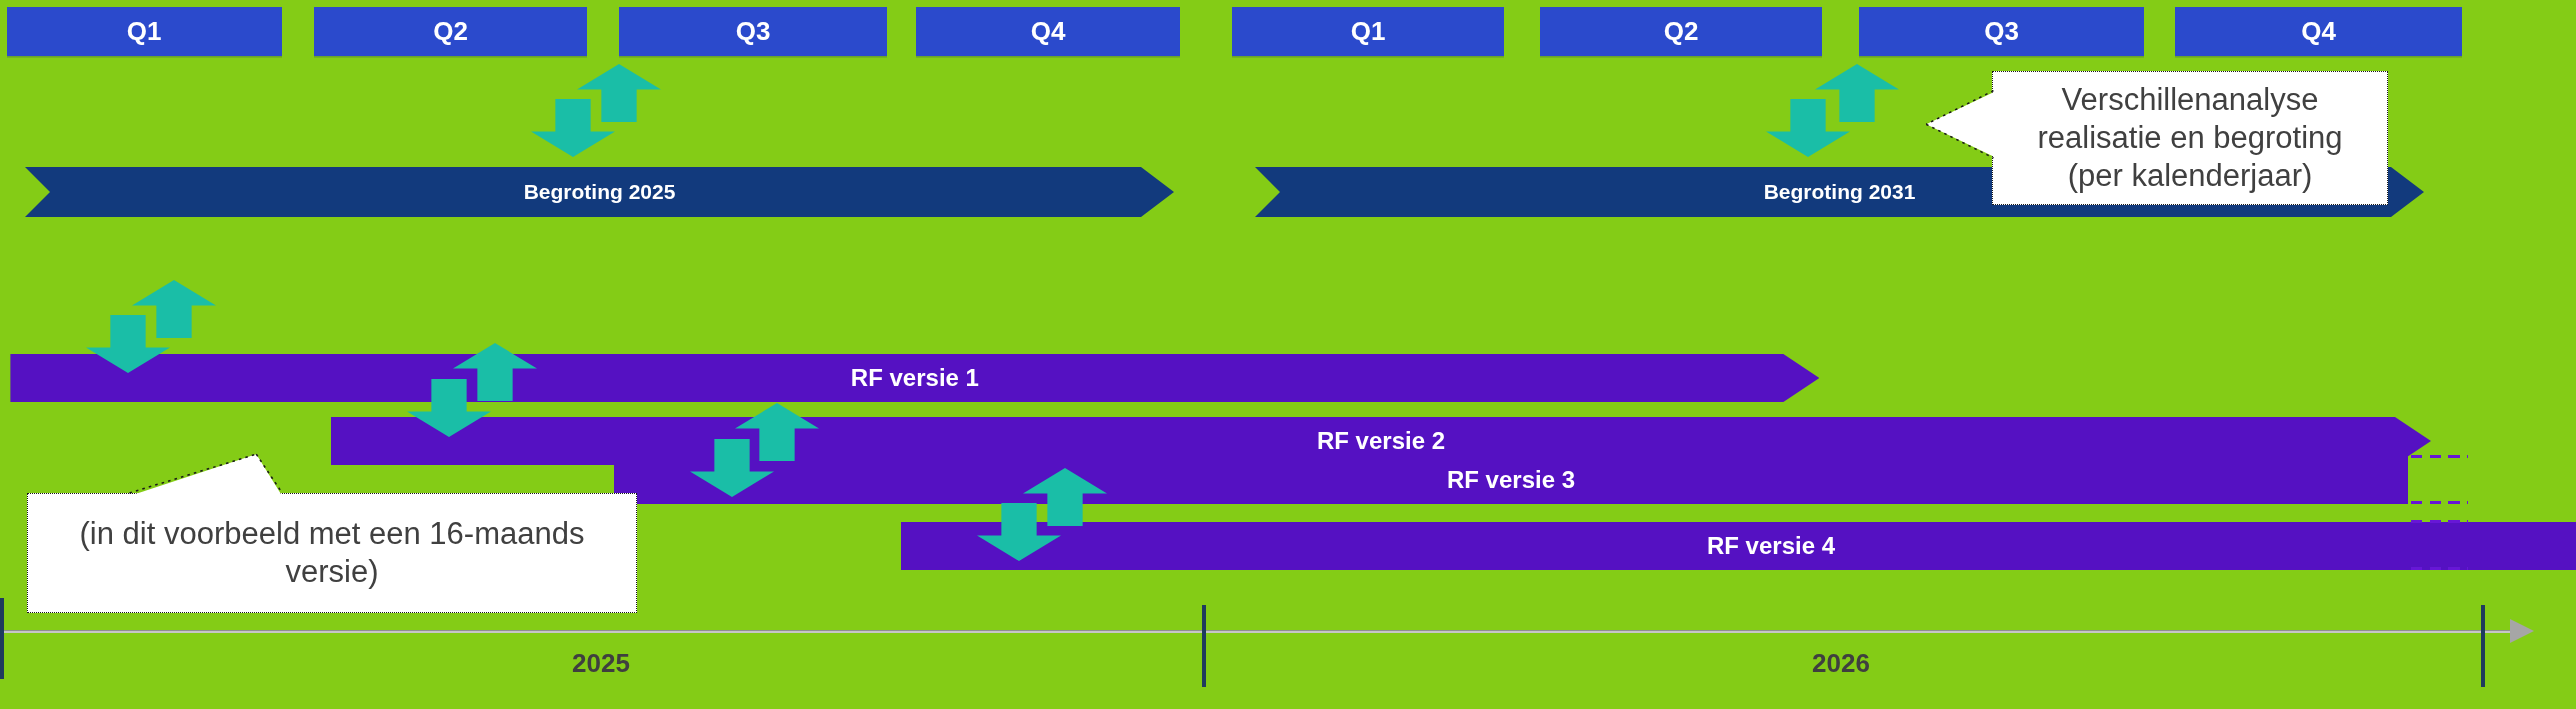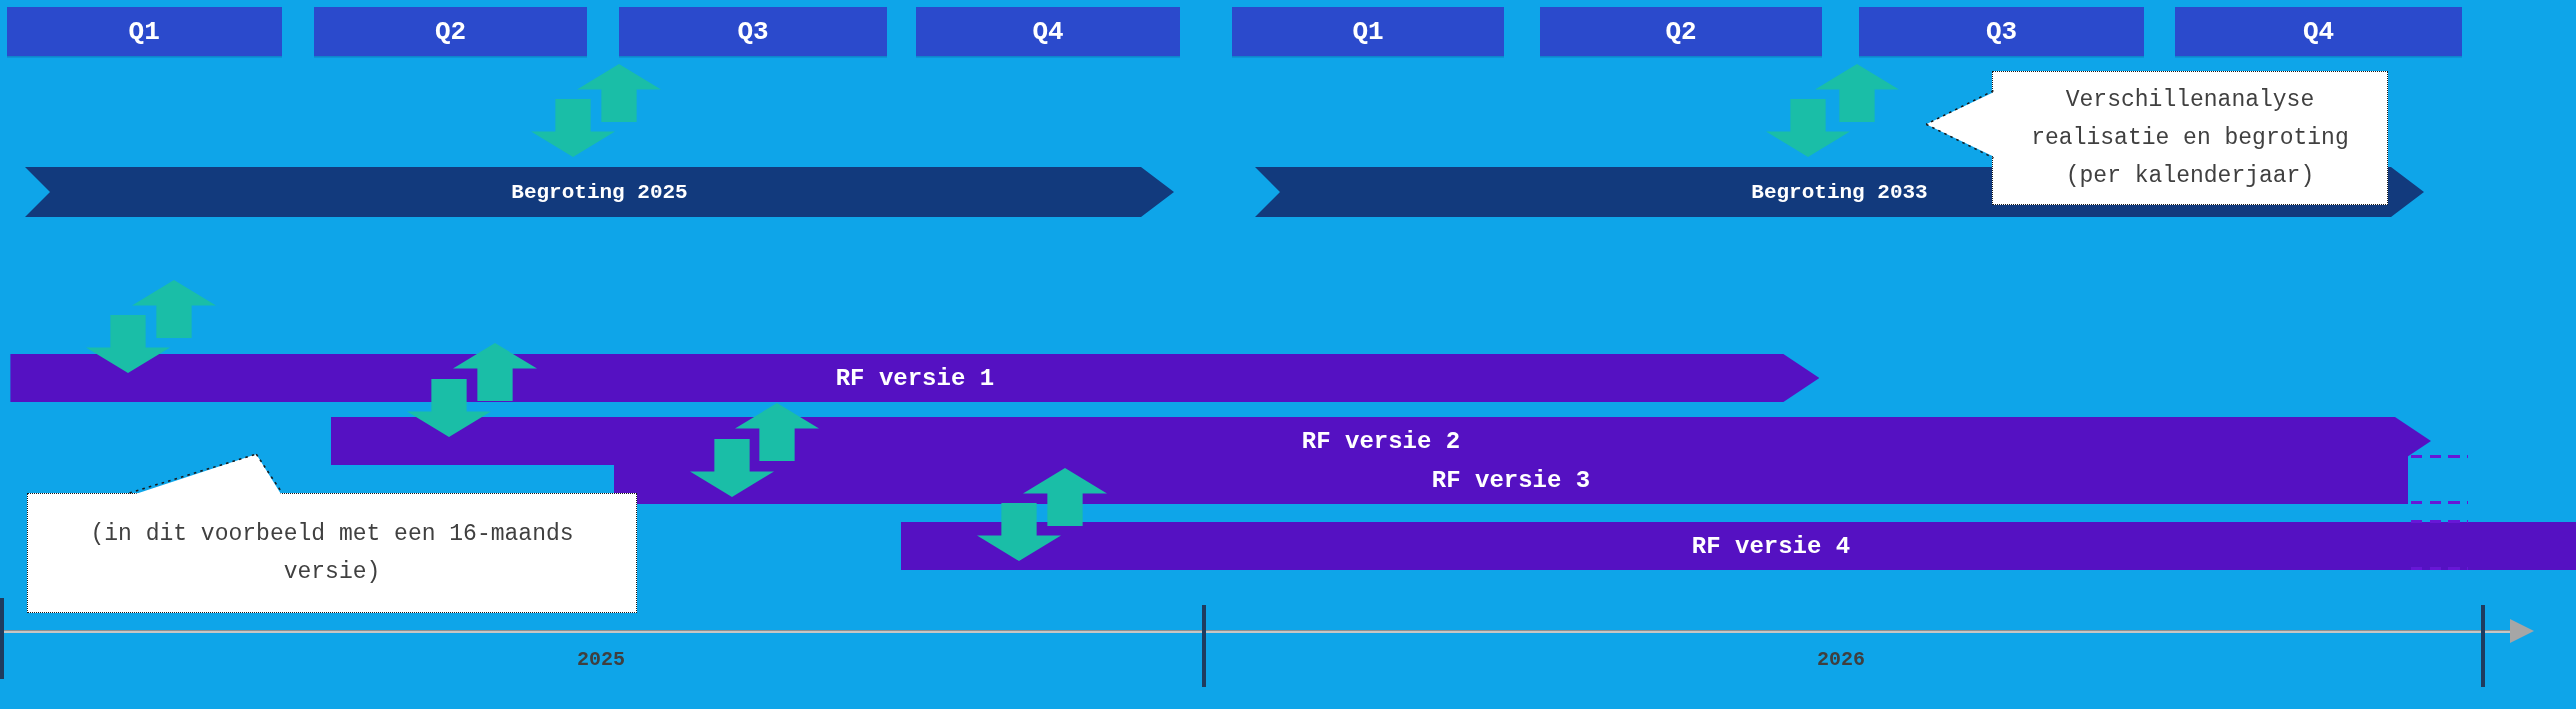--- a/index.html
+++ b/index.html
@@ -1,18 +1,18 @@
 <!DOCTYPE html>
 <html style="font-size:8.3px"><head>
 <meta charset="utf-8">
 <style>
   html,body{margin:0;padding:0;background:#ffffff;}
   #canvas{
-    position:relative;width:2576px;height:710px;background:#0ea5e9;overflow:hidden;
-    font-family:Liberation Mono, monospace;
+    position:relative;width:2576px;height:710px;background:#84cc16;overflow:hidden;
+    font-family:Liberation Sans, sans-serif;
   }
   
   .qbox{
     position:absolute;top:7.2px;height:49px;background:#2B4ACC;
     display:flex;align-items:center;justify-content:center;
     color:#ffffff;font-weight:bold;font-size:26px;
     box-shadow:0 1.6px 0 rgba(20,40,120,0.25);
   }
   
   .budget-bar{
@@ -34,36 +34,36 @@
     background:repeating-linear-gradient(90deg,#6717D6 0 11.4px,transparent 11.4px 18.6px);
   }
   
   .arrow{position:absolute;width:84px;height:58px;background:#1ABEA7;}
   .arrow.up{clip-path:polygon(50% 0,100% 44%,71% 44%,71% 100%,29% 100%,29% 44%,0 44%);}
   .arrow.down{clip-path:polygon(29% 0,71% 0,71% 56%,100% 56%,50% 100%,0 56%,29% 56%);}
   
   .callout{
     position:absolute;background:#ffffff;border:1.6px dotted #1a1a1a;
     display:flex;flex-direction:column;align-items:center;justify-content:center;
-    color:#404040;font-size:23px;text-align:center;z-index:6;
+    color:#404040;font-size:31px;text-align:center;z-index:6;
   }
   .callout .line{display:block;line-height:38px;white-space:nowrap;}
   
   .axis-line{
     position:absolute;left:1.6px;top:630px;width:2509px;height:3.1px;
     background:linear-gradient(180deg,#8f8f8f 0 45%,#c6c6c6 45% 100%);
   }
   .axis-head{
     position:absolute;left:2510px;top:619px;width:0;height:0;
     border-left:24px solid #A6A6A6;border-top:12px solid transparent;border-bottom:12px solid transparent;
   }
   .tick{position:absolute;width:3.6px;background:#1F3B5E;}
   .year{
     position:absolute;top:648px;transform:translateX(-50%);
-    color:#3F3F3F;font-weight:bold;font-size:20px;
+    color:#3F3F3F;font-weight:bold;font-size:26px;
   }
   .tails{position:absolute;left:0;top:0;z-index:7;pointer-events:none;}
   .z2{z-index:2;}
 </style>
 </head>
 <body>
 
 <div id="canvas">
 
   <div class="qbox" style="left:6.7px;width:275px">Q1</div>
@@ -73,21 +73,21 @@
 
   <div class="qbox" style="left:1232px;width:272px">Q1</div>
   <div class="qbox" style="left:1540px;width:282px">Q2</div>
   <div class="qbox" style="left:1859px;width:285px">Q3</div>
   <div class="qbox" style="left:2175px;width:287px">Q4</div>
 
   <div class="budget-bar" style="left:25px;width:1149px">
     <span>Begroting 2025</span>
   </div>
   <div class="budget-bar" style="left:1255px;width:1169px">
-    <span>Begroting 2033</span>
+    <span>Begroting 2031</span>
   </div>
 
   <div class="rf-bar rf-tip" style="left:10.4px;top:334px;width:1809px">
     <span>RF versie 1</span>
   </div>
   <div class="rf-bar rf-tip" style="left:331px;top:397px;width:2100px">
     <span>RF versie 2</span>
   </div>
   <div class="rf-bar" style="left:614px;top:456px;width:1794px">
     <span>RF versie 3</span>

